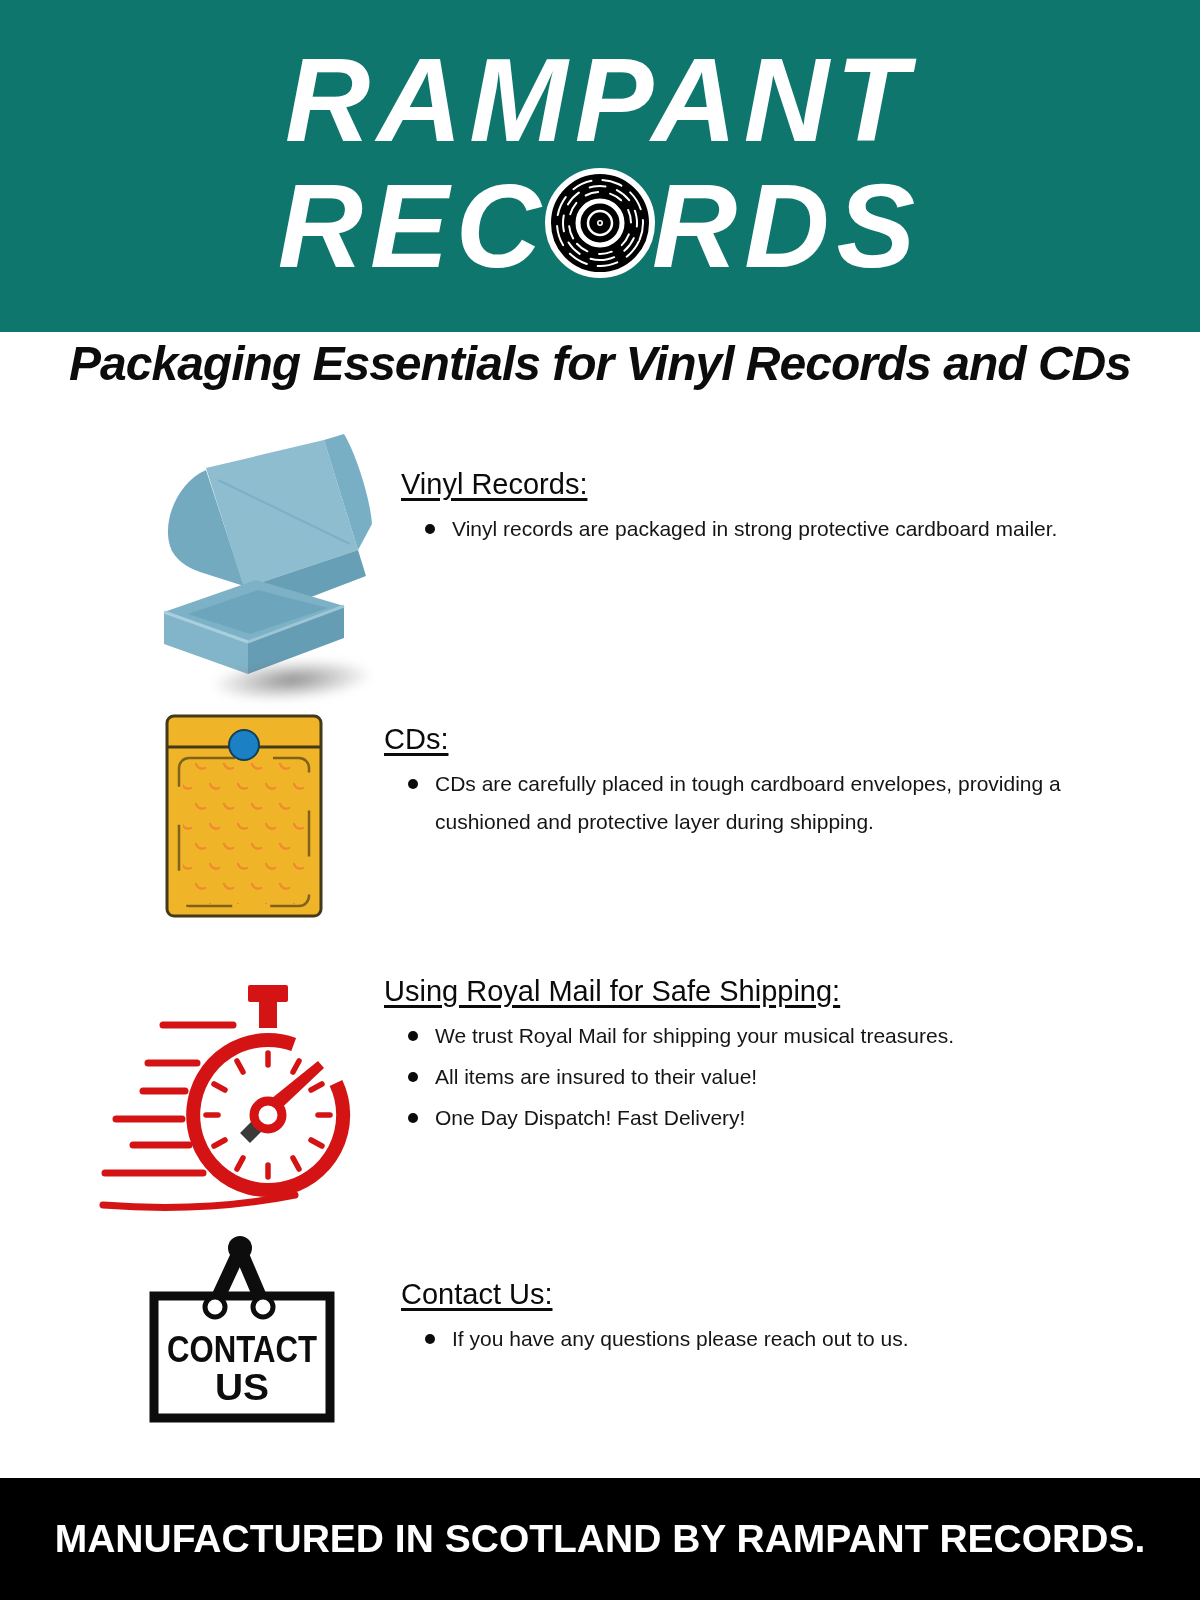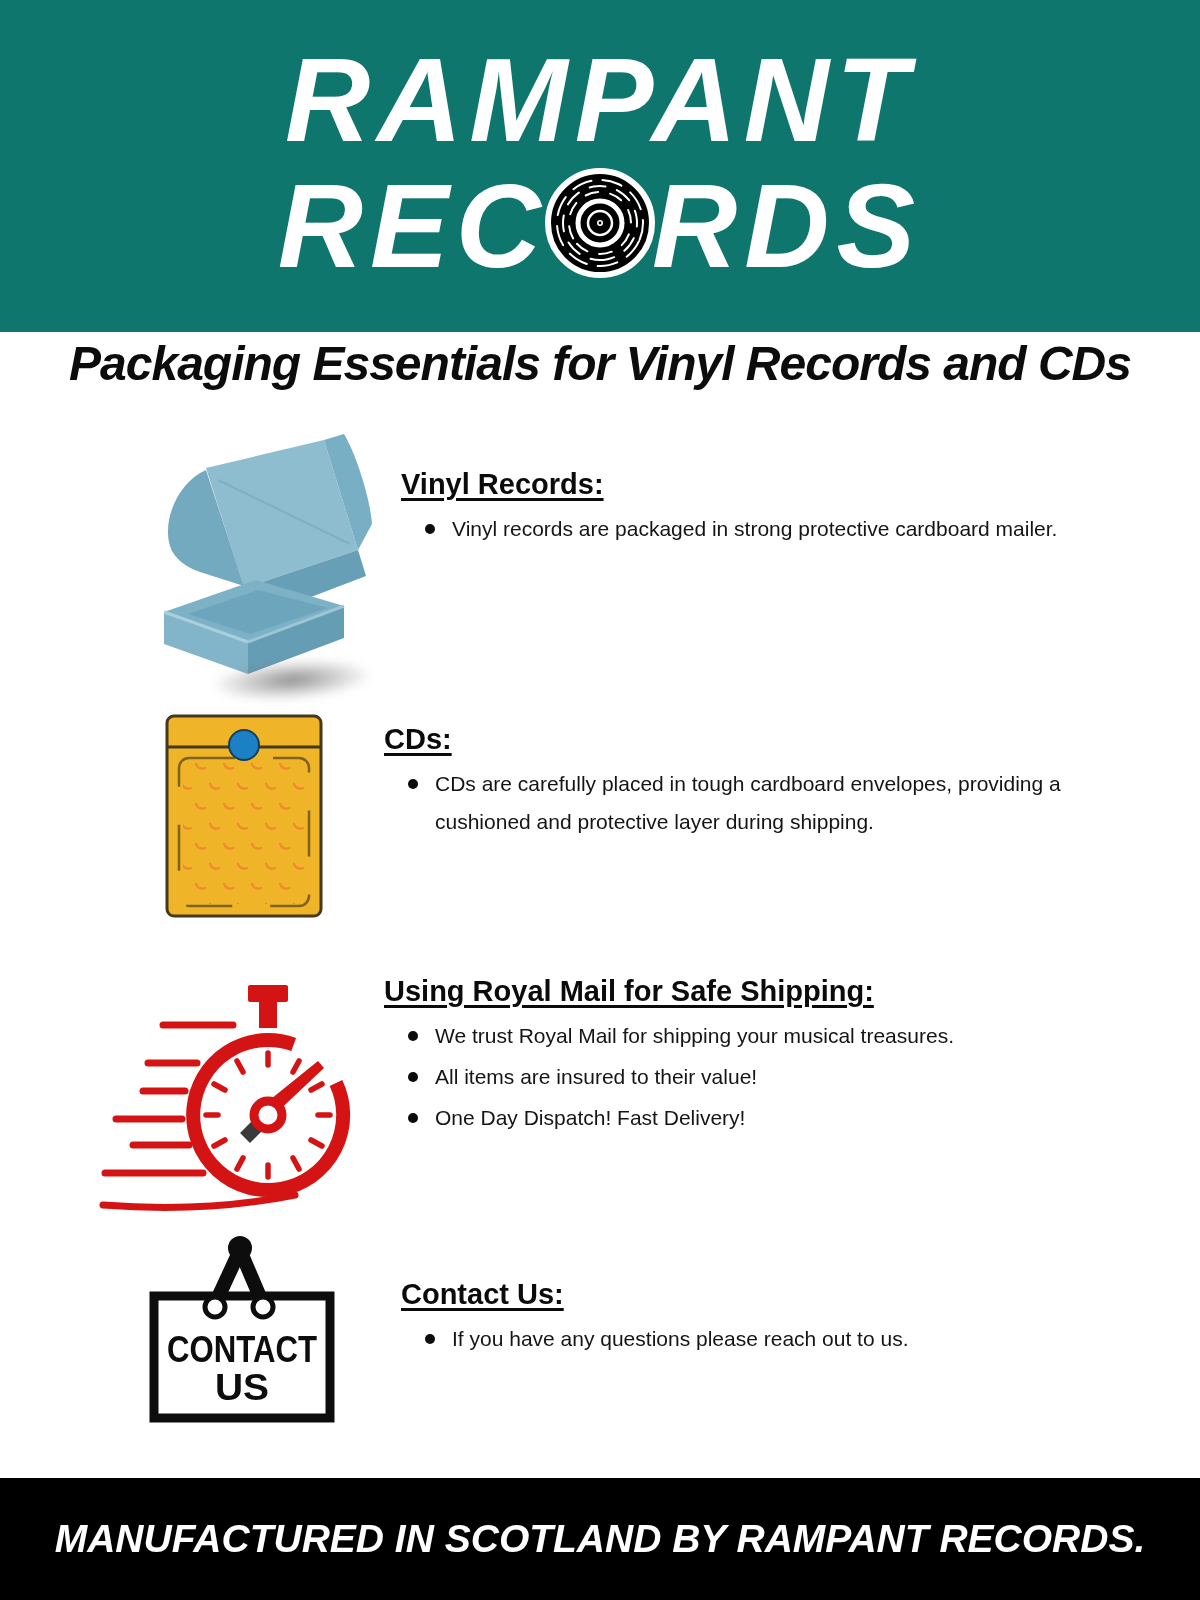--- a/index.html
+++ b/index.html
@@ -20,40 +20,40 @@
   
   .subtitle{
     position:absolute;left:0;top:336px;width:1200px;text-align:center;
     font-size:48px;font-weight:bold;font-style:italic;color:#0c0c0c;
     letter-spacing:-1px;white-space:nowrap;
   }
   
   .icon-wrap{position:absolute;}
   .sec-text{position:absolute;width:720px;color:#151515;}
   .sec-heading{
-    font-size:29px;font-weight:bold;color:#0b0b0b;
+    font-size:29px;font-weight:normal;color:#0b0b0b;
     text-decoration:underline;text-decoration-thickness:3px;text-underline-offset:4px;
     margin:0 0 9px 0;
   }
   ul.bullets{list-style:none;margin:0;padding:0 0 0 24px;width:700px;}
   ul.bullets li{display:flex;gap:17px;font-size:21px;line-height:38px;}
   ul.bullets li + li{margin-top:3px;}
   .dot{width:10px;height:10px;border-radius:50%;background:#0b0b0b;flex:0 0 10px;margin-top:14px;}
   .box-shadow{
     position:absolute;left:212px;top:660px;width:160px;height:40px;
     background:radial-gradient(ellipse at center, rgba(70,70,70,0.60) 0%, rgba(120,120,120,0.35) 40%, rgba(160,160,160,0) 72%);
     filter:blur(4px);transform:rotate(-4deg);
   }
   
   .footer{
     position:absolute;left:0;top:1478px;width:1200px;height:122px;background:#000000;
     display:flex;align-items:center;justify-content:center;
   }
   .footer-text{
-    color:#ffffff;font-size:39px;font-weight:bold;font-style:italic;letter-spacing:0px;white-space:nowrap;
+    color:#ffffff;font-size:39px;font-weight:bold;letter-spacing:0px;white-space:nowrap;
   }
 </style>
 </head>
 <body>
 
 <div class="header">
   <div class="logo-line">
     <span>RAMPANT</span>
   </div>
   <div class="logo-line">

